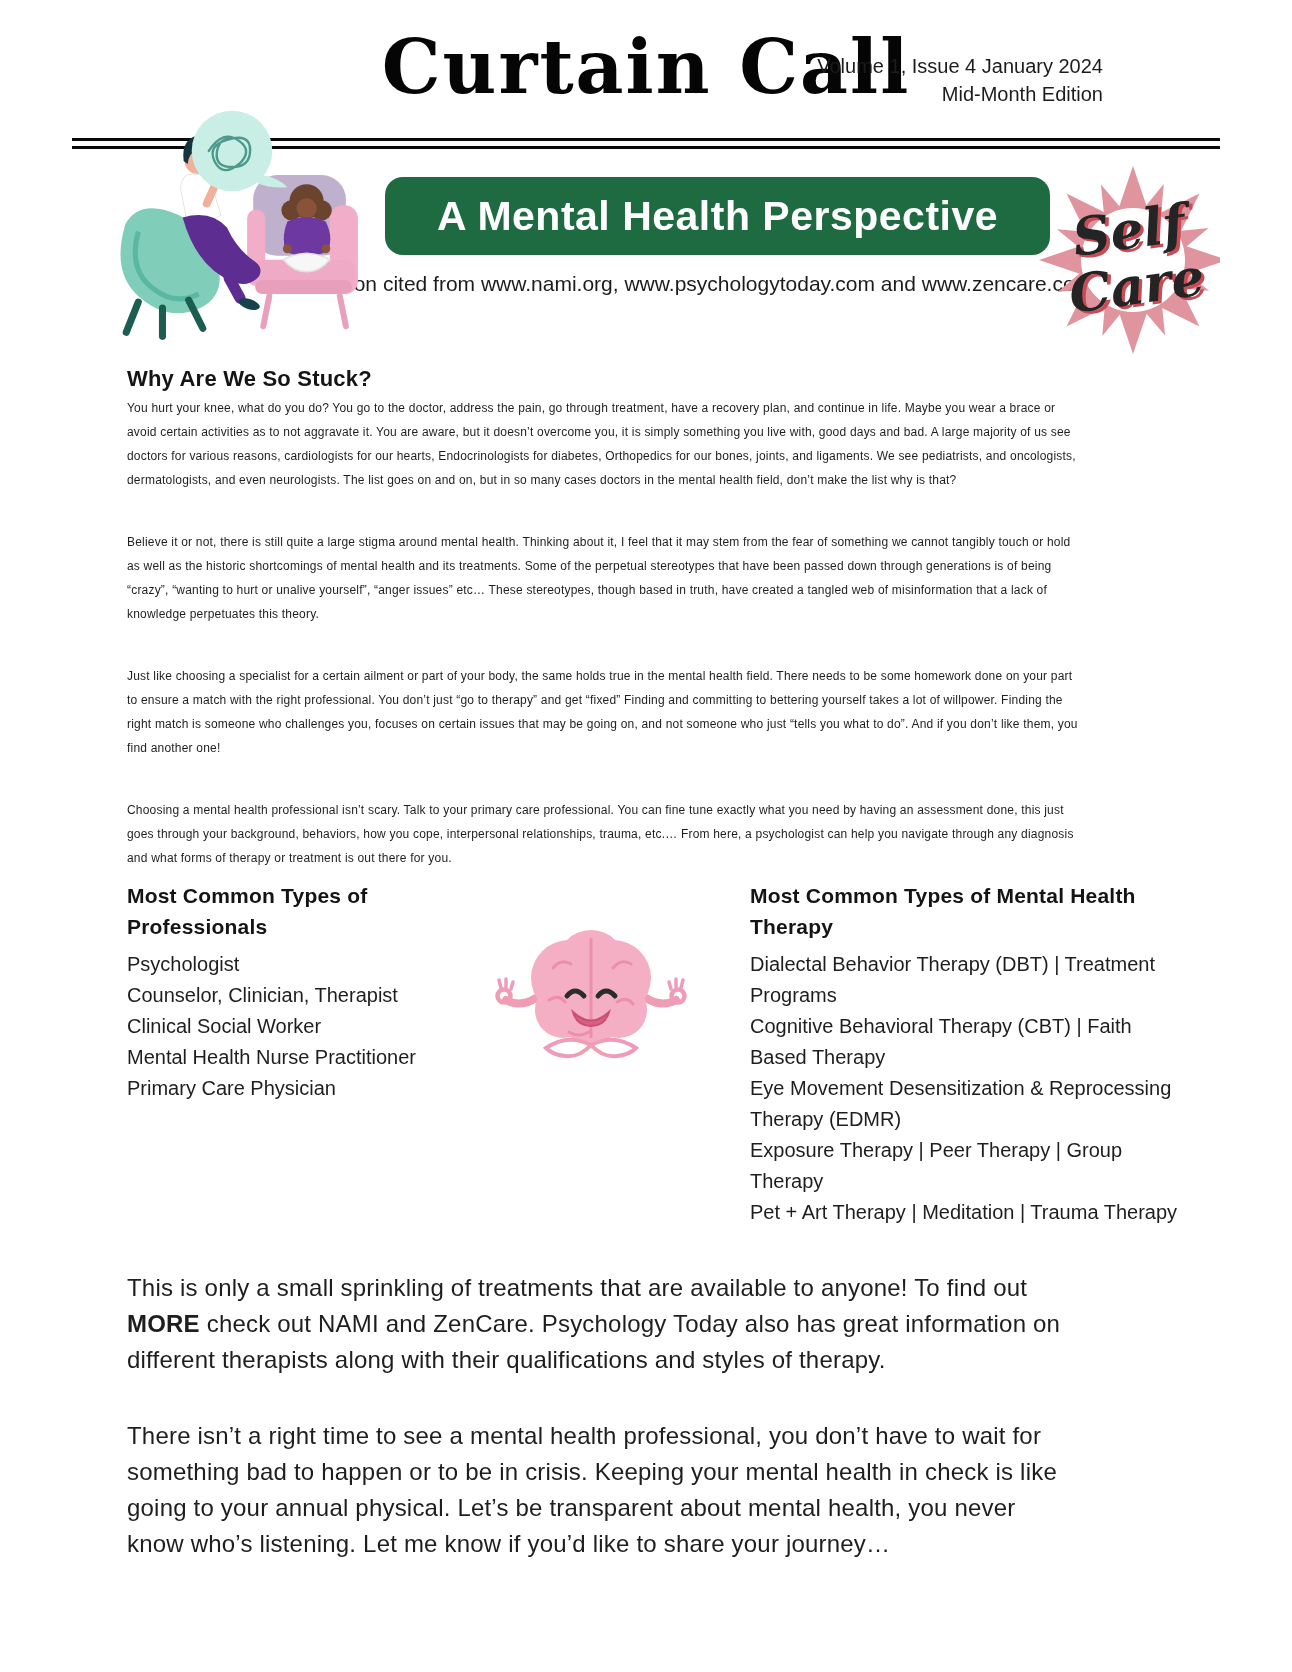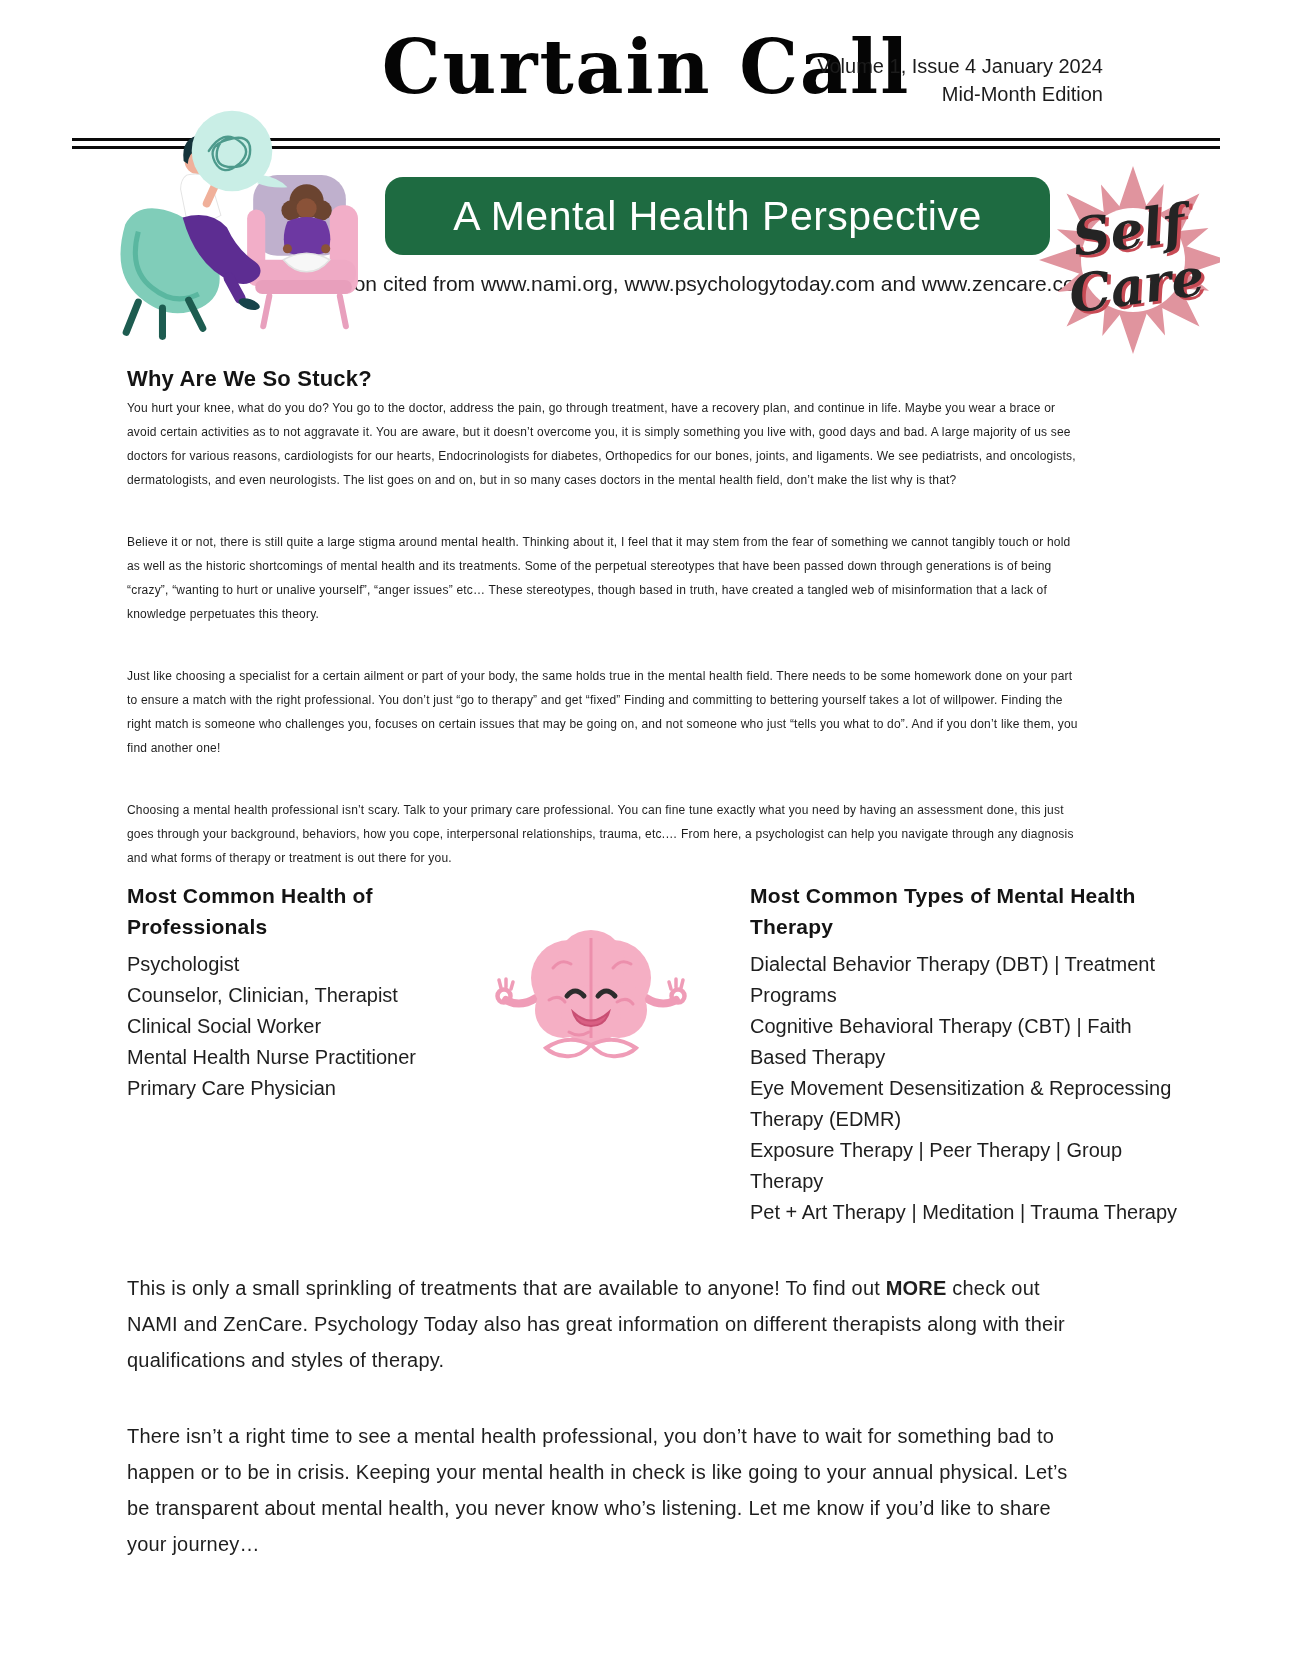--- a/index.html
+++ b/index.html
@@ -33,21 +33,21 @@
 
   
   .hero { position:relative; height:200px; }
   .hero-illustration { position:absolute; left:28px; top:-45px; width:262px; height:235px; z-index:3; }
   .hero-banner {
     position:absolute; left:313px; top:25px; width:665px; height:78px;
     background:#1e6b41; border-radius:18px;
     display:flex; align-items:center; justify-content:center;
   }
   .hero-banner-text {
-    color:#ffffff; font-weight:400; font-size:41px; letter-spacing:.5px; white-space:nowrap;
+    color:#ffffff; font-weight:700; font-size:41px; letter-spacing:.5px; white-space:nowrap;
   }
   .hero-citation {
     position:absolute; left:200px; top:120px;
     font-size:21px; color:#1c1c1c; white-space:nowrap;
   }
   .selfcare-badge { position:absolute; left:952px; top:8px; width:218px; height:200px; z-index:2; }
 
   
   .article { padding:14px 142px 0 55px; }
   .article h2 { font-size:22px; font-weight:700; color:#141414; margin-bottom:4px; letter-spacing:.2px; }
@@ -58,21 +58,21 @@
   .lists-row { display:flex; padding:10px 40px 0 55px; align-items:flex-start; }
   .list-col { font-size:20px; line-height:31px; }
   .list-col h3 { font-size:21px; font-weight:700; color:#141414; margin-bottom:7px; letter-spacing:.2px; }
   .col-professionals { width:350px; flex:0 0 350px; }
   .col-brain { width:228px; flex:0 0 228px; display:flex; justify-content:center; }
   .brain-icon { margin-top:40px; width:200px; height:142px; }
   .col-therapies { flex:1 1 auto; padding-left:45px; }
 
   
   .closing { padding:42px 142px 0 55px; }
-  .closing p { font-size:20px; line-height:36px; letter-spacing:.2px; margin-bottom:40px; }
+  .closing p { font-size:24px; line-height:36px; letter-spacing:.2px; margin-bottom:40px; }
   .closing .b { font-weight:700; }
 </style>
 </head>
 <body>
 
 <div class="page">
 
   <div class="masthead">
     <div class="masthead-title">Curtain Call</div>
     <div class="masthead-issue">
@@ -198,21 +198,21 @@
   <div class="article">
     <h2>Why Are We So Stuck?</h2>
     <p>You hurt your knee, what do you do? You go to the doctor, address the pain, go through treatment, have a recovery plan, and continue in life. Maybe you wear a brace or avoid certain activities as to not aggravate it. You are aware, but it doesn’t overcome you, it is simply something you live with, good days and bad. A large majority of us see doctors for various reasons, cardiologists for our hearts, Endocrinologists for diabetes, Orthopedics for our bones, joints, and ligaments. We see pediatrists, and oncologists, dermatologists, and even neurologists. The list goes on and on, but in so many cases doctors in the mental health field, don’t make the list why is that?</p>
     <p>Believe it or not, there is still quite a large stigma around mental health. Thinking about it, I feel that it may stem from the fear of something we cannot tangibly touch or hold as well as the historic shortcomings of mental health and its treatments. Some of the perpetual stereotypes that have been passed down through generations is of being “crazy”, “wanting to hurt or unalive yourself”, “anger issues” etc… These stereotypes, though based in truth, have created a tangled web of misinformation that a lack of knowledge perpetuates this theory.</p>
     <p>Just like choosing a specialist for a certain ailment or part of your body, the same holds true in the mental health field. There needs to be some homework done on your part to ensure a match with the right professional. You don’t just “go to therapy” and get “fixed” Finding and committing to bettering yourself takes a lot of willpower. Finding the right match is someone who challenges you, focuses on certain issues that may be going on, and not someone who just “tells you what to do”. And if you don’t like them, you find another one!</p>
     <p>Choosing a mental health professional isn’t scary. Talk to your primary care professional. You can fine tune exactly what you need by having an assessment done, this just goes through your background, behaviors, how you cope, interpersonal relationships, trauma, etc.… From here, a psychologist can help you navigate through any diagnosis and what forms of therapy or treatment is out there for you.</p>
   </div>
 
   <div class="lists-row">
     <div class="list-col col-professionals">
-      <h3>Most Common Health of Professionals</h3>
+      <h3>Most Common Types of Professionals</h3>
       <div>Psychologist</div>
       <div>Counselor, Clinician, Therapist</div>
       <div>Clinical Social Worker</div>
       <div>Mental Health Nurse Practitioner</div>
       <div>Primary Care Physician</div>
     </div>
 
     <div class="col-brain">
       <svg class="brain-icon" viewBox="0 0 200 142" aria-hidden="true">
 

